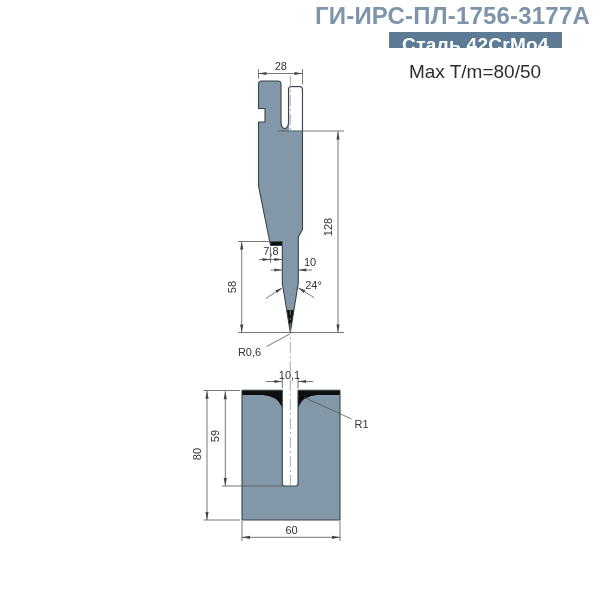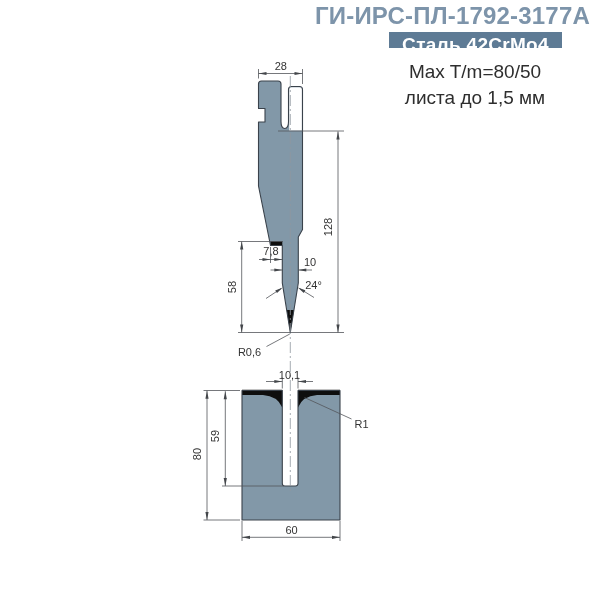--- a/index.html
+++ b/index.html
@@ -146,20 +146,19 @@
     <g>
       <line class="dimline" x1="242" y1="521" x2="242" y2="541"></line>
       <line class="dimline" x1="340" y1="521" x2="340" y2="541"></line>
       <line class="dimline" x1="242" y1="537.3" x2="340" y2="537.3"></line>
       <polygon class="arrow" points="242,537.3 250,535.7 250,538.9"></polygon>
       <polygon class="arrow" points="340,537.3 332,535.7 332,538.9"></polygon>
       <text class="dimtxt" x="291.5" y="533.5" text-anchor="middle">60</text>
     </g>
   </svg>
 
-  <div class="title">ГИ-ИРС-ПЛ-1792-3177А</div>
+  <div class="title">ГИ-ИРС-ПЛ-1756-3177А</div>
   <div class="badge">Сталь 42CrMo4</div>
   <div class="subtext">
     <div>Max T/m=80/50</div>
-    <div>листа до 1,5 мм</div>
   </div>
 
 </div>
 
 </body></html>

